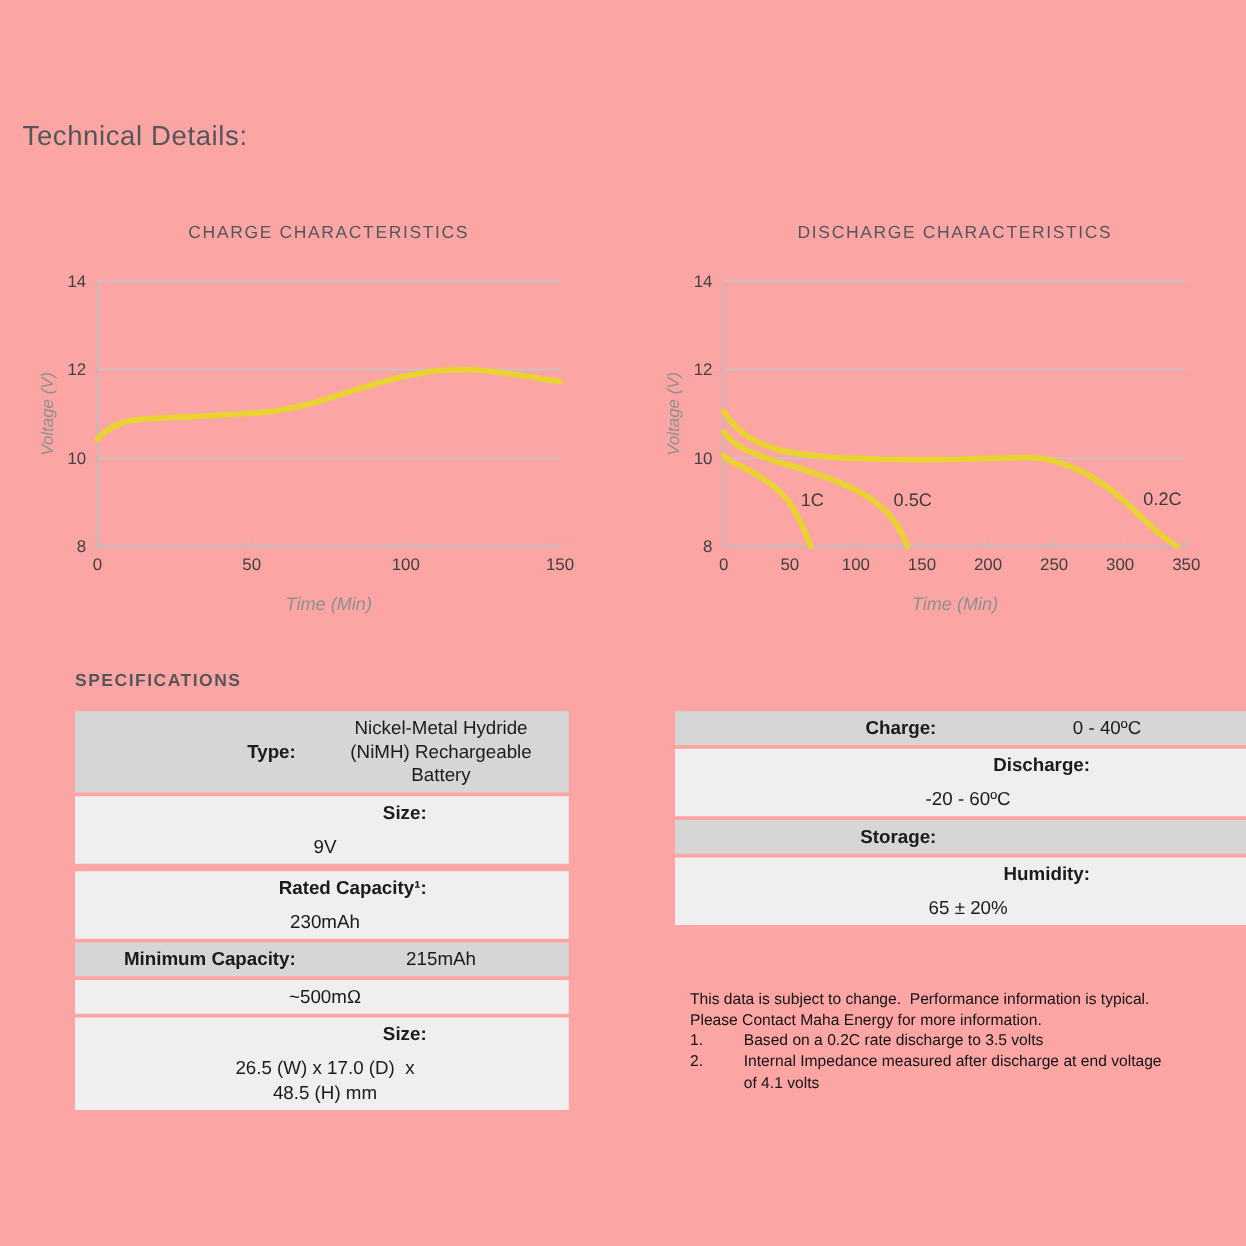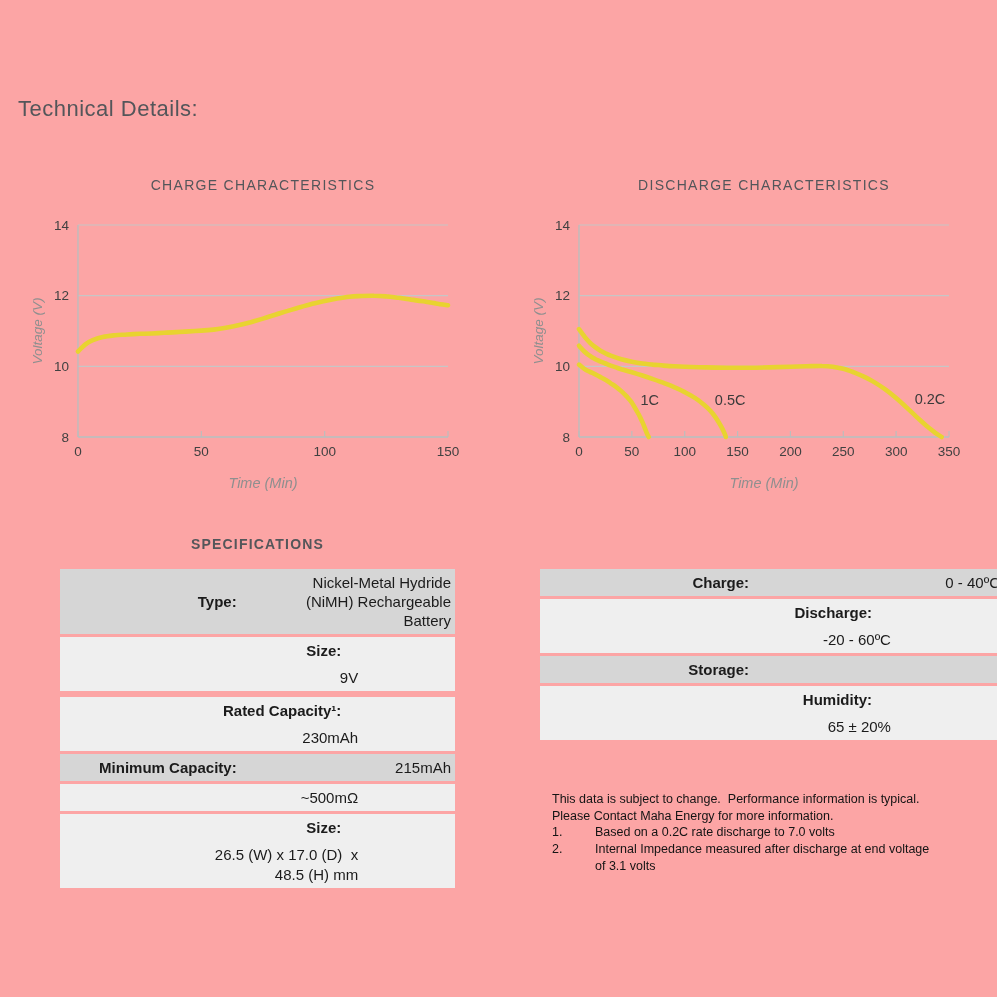--- a/index.html
+++ b/index.html
@@ -7,32 +7,32 @@
         font-family:"Liberation Sans",sans-serif;}
   .page-title{position:absolute;left:18px;top:96px;font-size:22px;letter-spacing:.5px;
         color:#54565a;font-weight:400;}
   .chart-block{position:absolute;top:176px;width:442px;}
   .chart-block.left{left:28px;} .chart-block.right{left:512px;margin-left:17px;}
   .chart-title{box-sizing:border-box;width:442px;padding:0 22px 0 50px;text-align:center;
         font-size:14px;font-weight:400;letter-spacing:1.3px;color:#54565a;height:18px;
         line-height:18px;margin-bottom:19px;}
   .chart-svg{display:block;}
   svg text{font-family:"Liberation Sans",sans-serif;}
-  .section-title{position:absolute;top:536px;text-align:center;font-size:14px;font-weight:600;
+  .section-title{position:absolute;top:536px;text-align:left;font-size:14px;font-weight:600;
         letter-spacing:1.2px;color:#54565a;}
   .section-title.spec{left:60px;width:395px;}
   .section-title.temp{left:540px;width:392px;}
   .data-table{position:absolute;top:569px;}
   .data-table.spec{left:60px;width:395px;}
   .data-table.temp{left:540px;width:464px;}
   .t-row{display:flex;margin-bottom:3px;align-items:center;}
   .t-row.dark{background:#d6d6d6;} .t-row.light{background:#efefef;flex-direction:column;}
   .t-label{box-sizing:border-box;width:47%;padding:4px 9px 4px 0;text-align:right;
         font-weight:bold;font-size:15px;line-height:1.27;color:#1b1b1b;}
-  .t-value{box-sizing:border-box;width:53%;padding:4px 4px 4px 9px;text-align:right;
+  .t-value{box-sizing:border-box;width:53%;padding:4px 4px 4px 9px;text-align:center;
         font-size:15px;line-height:1.27;color:#1b1b1b;}
   .t-value div{white-space:pre-wrap;}
   .notes{position:absolute;left:552px;top:791px;width:382px;font-size:12.5px;line-height:1.33;
         color:#141414;}
   .notes-intro{white-space:pre-wrap;}
   .note-row{display:flex;}
   .note-num{flex:none;width:43px;}
   .note-text{flex:1;white-space:pre-wrap;}
 </style>
 </head>
@@ -175,22 +175,22 @@
           <div>65 ± 20%</div>
         </div>
       </div>
     </div>
 
   <div class="notes">
     <div class="notes-intro">This data is subject to change.  Performance information is typical. Please Contact Maha Energy for more information.</div>
     <div>
         <div class="note-row">
           <div class="note-num">1.</div>
-          <div class="note-text">Based on a 0.2C rate discharge to 7.0 volts</div>
+          <div class="note-text">Based on a 0.2C rate discharge to 3.5 volts</div>
         </div>
         <div class="note-row">
           <div class="note-num">2.</div>
-          <div class="note-text">Internal Impedance measured after discharge at end voltage of 3.1 volts</div>
+          <div class="note-text">Internal Impedance measured after discharge at end voltage of 4.1 volts</div>
         </div>
       </div>
   </div>
 
 </div>
 
 </body></html>

